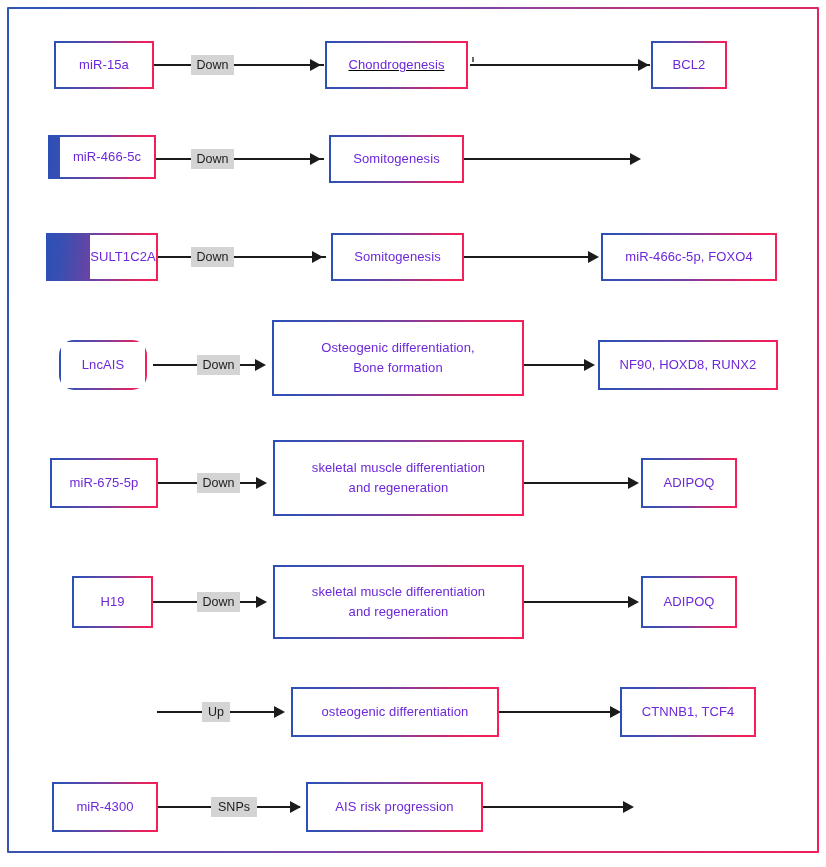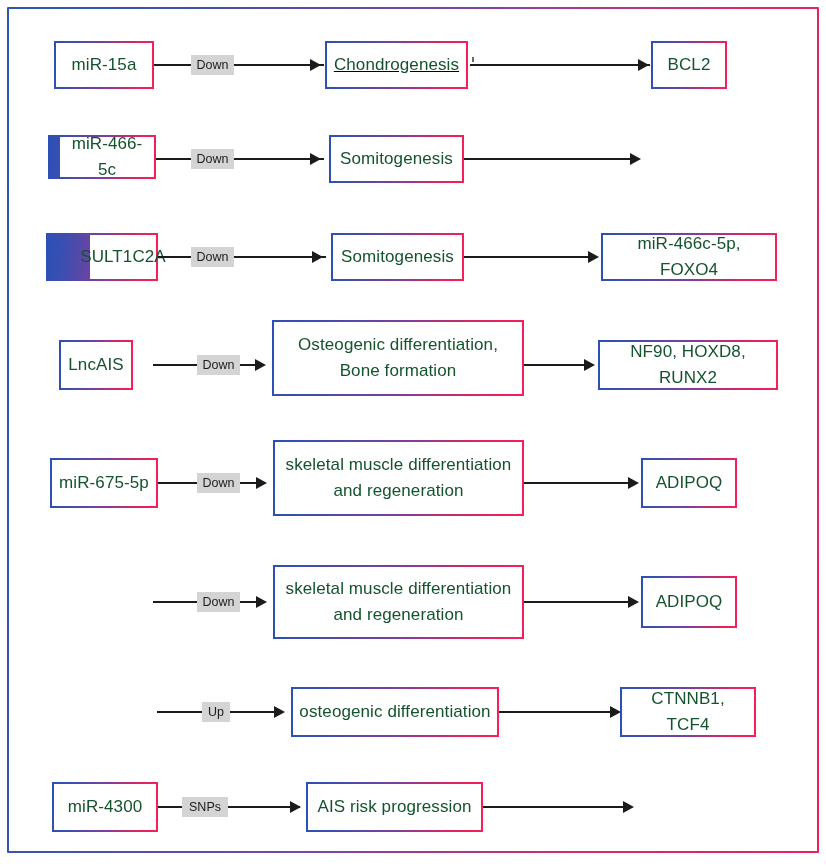--- a/index.html
+++ b/index.html
@@ -52,22 +52,22 @@
     width: 100%;
     height: 100%;
     background: #ffffff;
     display: flex;
     align-items: center;
     justify-content: center;
     box-sizing: border-box;
     padding: 2px 6px;
   }
   .node-label {
-    font-size: 17px;
-    color: #14532d;
+    font-size: 13px;
+    color: #6d28d9;
     line-height: 1.55;
     text-align: center;
     white-space: pre-line;
     letter-spacing: 0.1px;
   }
 
   
   .conn-line {
     position: absolute;
     height: 2px;
@@ -165,21 +165,21 @@
   </div>
   <div class="conn-line" style="left:464px; top:256px; width:130px;"></div>
   <div class="conn-head" style="left:588px; top:251px;"></div>
 
   <div class="node" style="left:601px; top:233px; width:176px; height:48px;">
     <div class="node-inner">
       <span class="node-label">miR-466c-5p, FOXO4</span>
     </div>
   </div>
 
-  <div class="node" style="left:59px; top:340px; width:74px; height:50px;">
+  <div class="node" style="left:59px; top:340px; width:88px; height:50px;border-radius:15px;">
     <div class="node-inner">
       <span class="node-label">LncAIS</span>
     </div>
   </div>
   <div class="conn-line" style="left:153px; top:364px; width:108px;"></div>
   <div class="conn-head" style="left:255px; top:359px;"></div>
   <div class="conn-label" style="left:197px; top:355px; width:41px;">Down</div>
 
   <div class="node" style="left:272px; top:320px; width:252px; height:76px;">
     <div class="node-inner">
@@ -213,20 +213,25 @@
   </div>
   <div class="conn-line" style="left:524px; top:482px; width:110px;"></div>
   <div class="conn-head" style="left:628px; top:477px;"></div>
 
   <div class="node" style="left:641px; top:458px; width:96px; height:50px;">
     <div class="node-inner">
       <span class="node-label">ADIPOQ</span>
     </div>
   </div>
 
+  <div class="node" style="left:72px; top:576px; width:81px; height:52px;">
+    <div class="node-inner">
+      <span class="node-label">H19</span>
+    </div>
+  </div>
   <div class="conn-line" style="left:153px; top:601px; width:109px;"></div>
   <div class="conn-head" style="left:256px; top:596px;"></div>
   <div class="conn-label" style="left:197px; top:592px; width:41px;">Down</div>
 
   <div class="node" style="left:273px; top:565px; width:251px; height:74px;">
     <div class="node-inner">
       <span class="node-label">skeletal muscle differentiation
 and regeneration</span>
     </div>
   </div>
@@ -257,21 +262,21 @@
     </div>
   </div>
 
   <div class="node" style="left:52px; top:782px; width:106px; height:50px;">
     <div class="node-inner">
       <span class="node-label">miR-4300</span>
     </div>
   </div>
   <div class="conn-line" style="left:158px; top:806px; width:142px;"></div>
   <div class="conn-head" style="left:290px; top:801px;"></div>
-  <div class="conn-label" style="left:182px; top:797px; width:44px;">SNPs</div>
+  <div class="conn-label" style="left:211px; top:797px; width:44px;">SNPs</div>
 
   <div class="node" style="left:306px; top:782px; width:177px; height:50px;">
     <div class="node-inner">
       <span class="node-label">AIS risk progression</span>
     </div>
   </div>
   <div class="conn-line" style="left:483px; top:806px; width:146px;"></div>
   <div class="conn-head" style="left:623px; top:801px;"></div>
 
 

